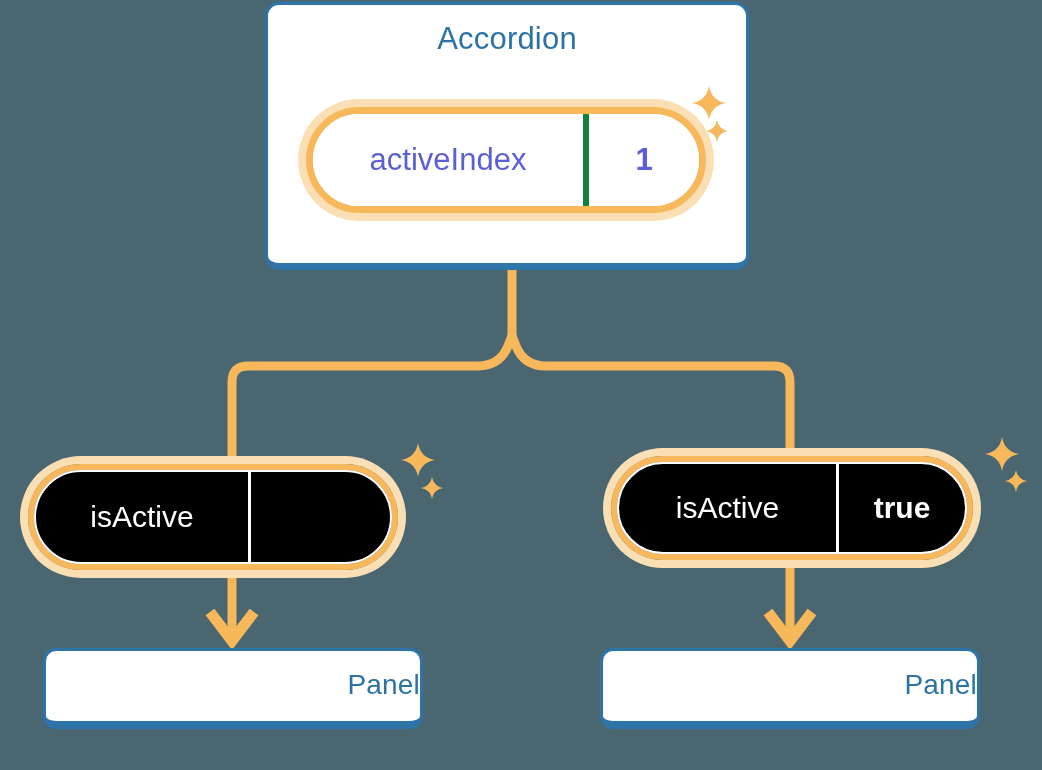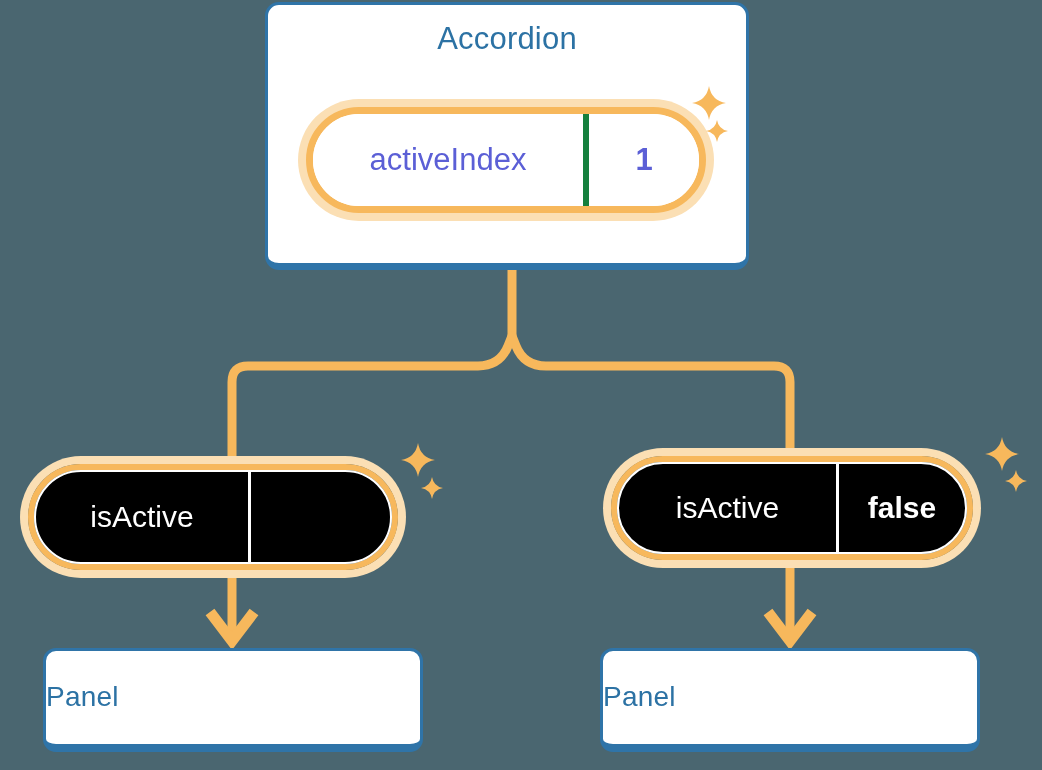--- a/index.html
+++ b/index.html
@@ -56,26 +56,26 @@
     top: 2px;
     width: 484px;
     height: 268px;
   }
   #accordion-card .card-title {
     margin-top: 16px;
   }
 
   .panel-card {
     width: 380px;
-    height: 104px;
+    height: 81px;
     border-bottom-width: 8px;
     border-radius: 13px;
     display: flex;
     align-items: center;
-    justify-content: flex-start;
+    justify-content: flex-end;
   }
   .panel-card .card-title {
     font-size: 28px;
     margin-bottom: 2px;
   }
 
   #panel-left  { left: 43px;  top: 648px; }
   #panel-right { left: 600px; top: 648px; }
 
   
@@ -225,21 +225,21 @@
     </div>
   </div>
 
   <div class="card panel-card" id="panel-left">
     <div class="card-title">Panel</div>
   </div>
 
   <div class="pill pill-purple" id="pill-isactive-true">
     <div class="pill-inner">
       <span class="pill-key">isActive</span>
-      <span class="pill-val">false</span>
+      <span class="pill-val">true</span>
     </div>
   </div>
 
   <div class="card panel-card" id="panel-right">
     <div class="card-title">Panel</div>
   </div>
 
   <div class="sparkle" id="sparkle-top-a">
     <svg width="34" height="34" viewBox="0 0 34 34">
       <path d="M17 0 Q19.5 14.5 34 17 Q19.5 19.5 17 34 Q14.5 19.5 0 17 Q14.5 14.5 17 0 Z" fill="#f7b85c"></path>

